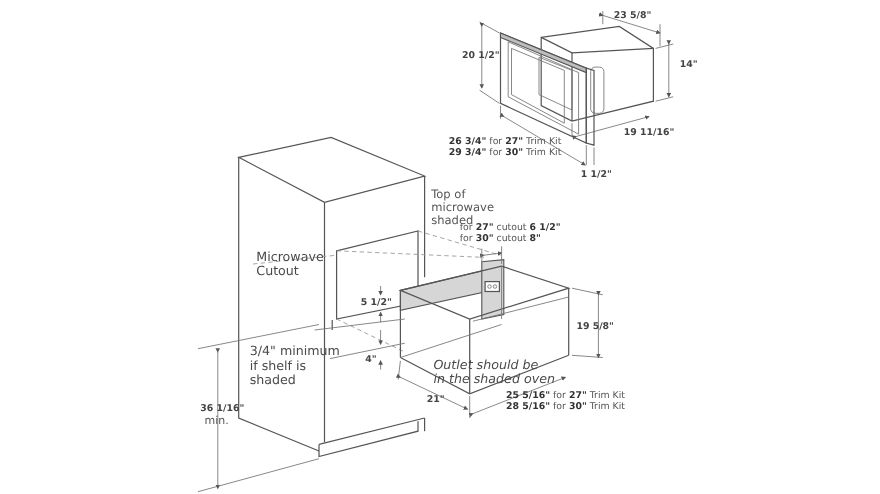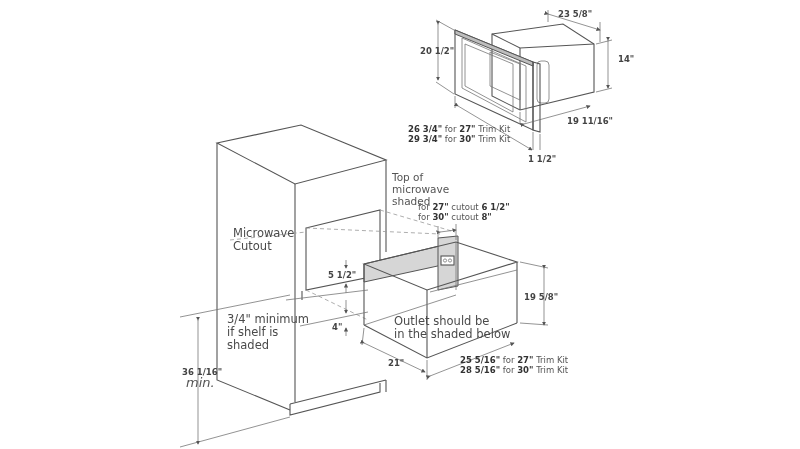--- a/index.html
+++ b/index.html
@@ -158,33 +158,33 @@
 <div class="kit" style="left:418px;top:202px;">
   <span>for</span> <b>27"</b> <span>cutout</span> <b>6 1/2"</b>
 </div>
 <div class="kit" style="left:418px;top:212px;">
   <span>for</span> <b>30"</b> <span>cutout</span> <b>8"</b>
 </div>
 
 <div class="dimtxt" style="left:328px;top:270px;">5 1/2"</div>
 <div class="dimtxt" style="left:332px;top:322px;">4"</div>
 
-<div class="lbl big" style="left:394px;top:315px;">
+<div class="lbl big" style="left:394px;top:325px;font-style:italic;">
   <div>Outlet should be</div>
-  <div>in the shaded below</div>
+  <div>in the shaded oven</div>
 </div>
 
 <div class="lbl big" style="left:227px;top:313px;">
   <div>3/4" minimum</div>
   <div>if shelf is</div>
   <div>shaded</div>
 </div>
 
 <div class="dimtxt" style="left:182px;top:367px;">36 1/16"</div>
-<div class="lbl" style="left:186px;top:377px;font-size:13px;font-style:italic;">min.</div>
+<div class="lbl" style="left:186px;top:377px;font-size:10px;">min.</div>
 
 <div class="dimtxt" style="left:524px;top:292px;">19 5/8"</div>
 <div class="dimtxt" style="left:388px;top:358px;">21"</div>
 
 <div class="kit" style="left:460px;top:355px;">
   <b>25 5/16"</b> <span>for</span> <b>27"</b> <span>Trim Kit</span>
 </div>
 <div class="kit" style="left:460px;top:365px;">
   <b>28 5/16"</b> <span>for</span> <b>30"</b> <span>Trim Kit</span>
 </div>

